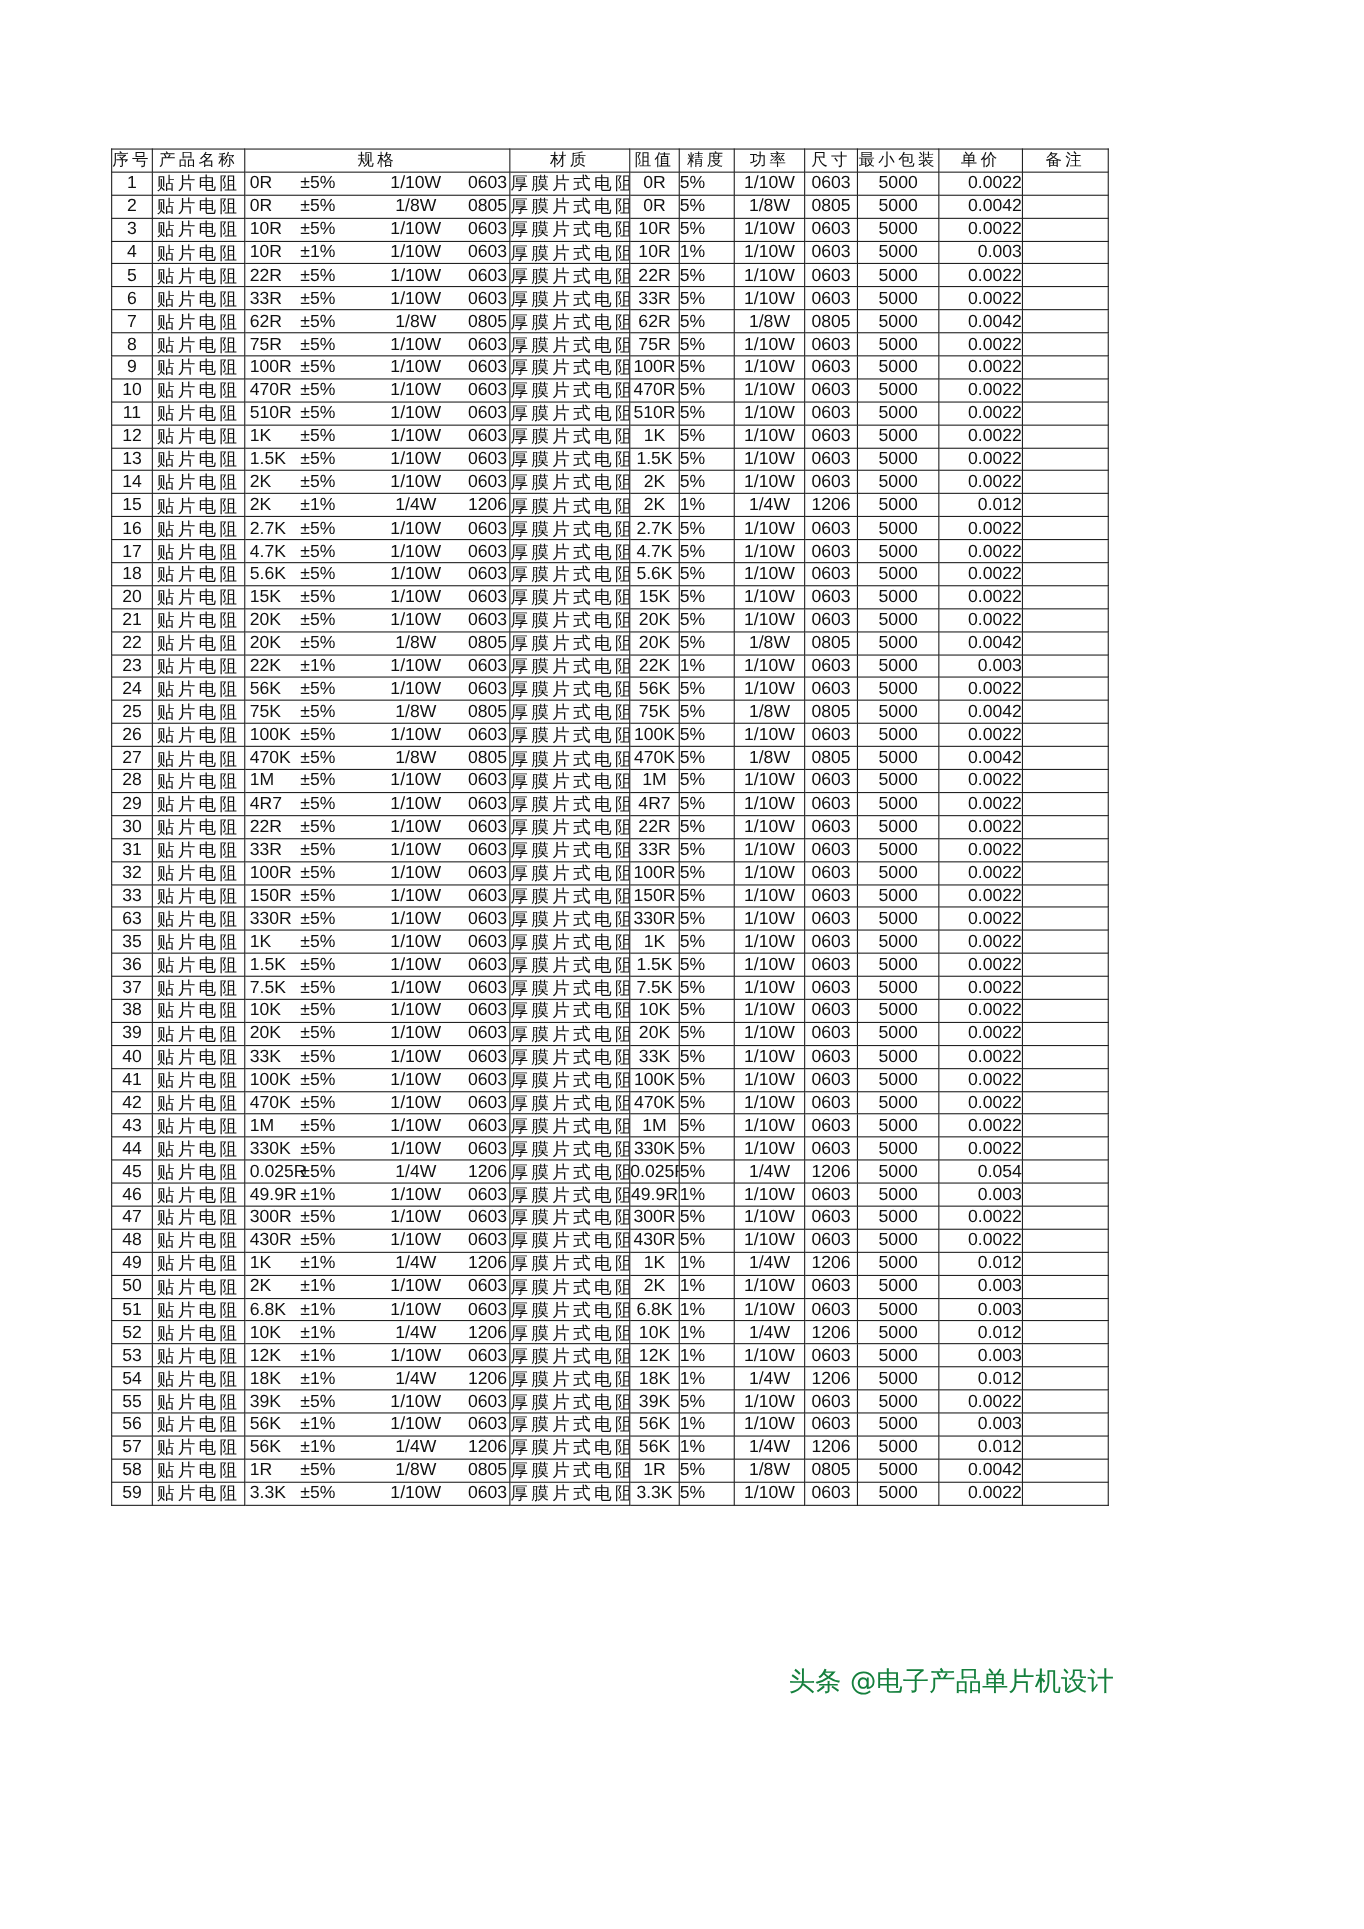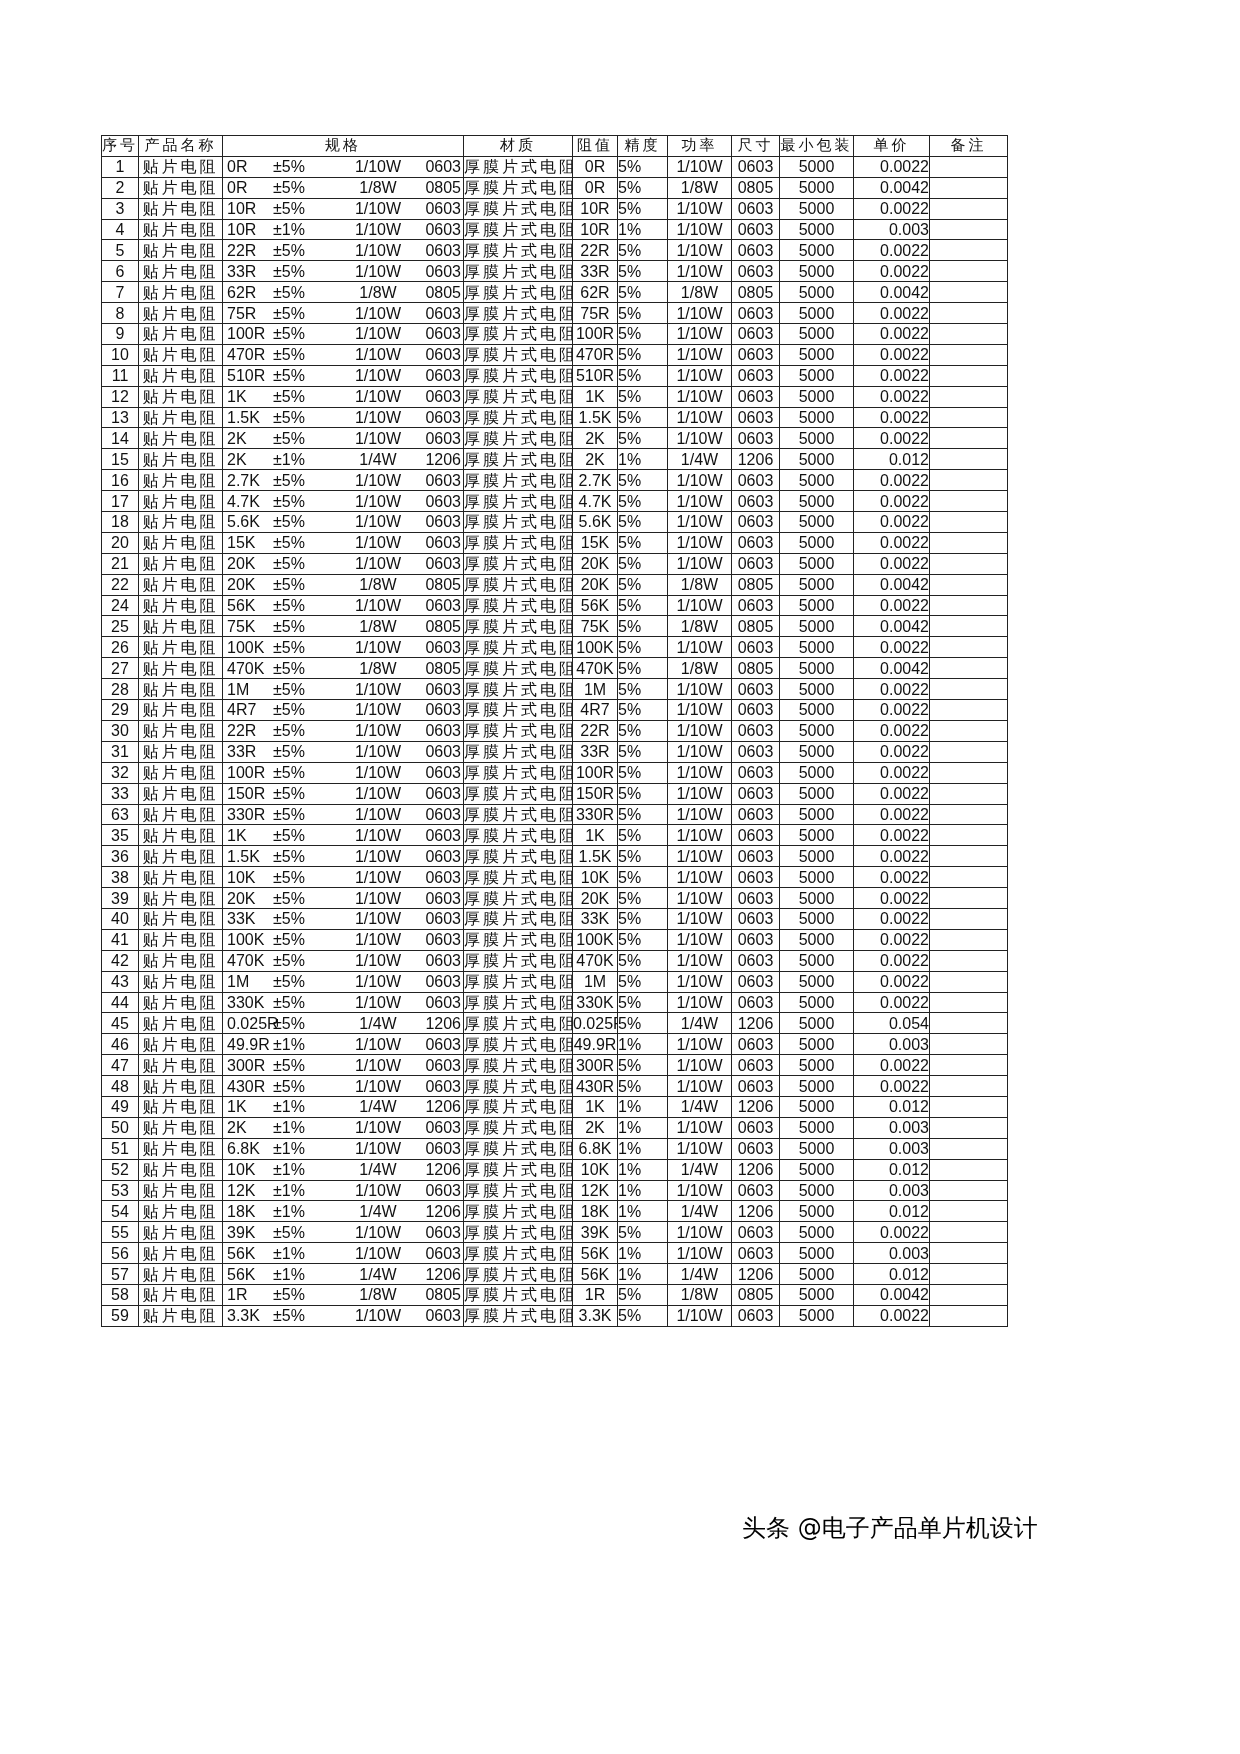--- a/index.html
+++ b/index.html
@@ -16,22 +16,22 @@
   td.name, td.mat { font-family:"DejaVu Serif", "Liberation Serif", serif;
               font-size:14px; letter-spacing:3px; text-align:center; }
   td.spec { padding:0; }
   .spec-wrap { display:flex; align-items:center; height:19px; font-size:16px; }
   .spec-val { width:46px; padding-left:4px; }
   .spec-tol { width:60px; }
   .spec-pow { width:90px; text-align:center; }
   .spec-size { flex:1; text-align:right; padding-right:2px; }
   td.tol { text-align:left; padding-left:1px; }
   td.price { text-align:right; }
-  #watermark { position:absolute; left:742px; top:1512px; font-size:24px;
-               color:#000000; font-family:"DejaVu Sans", sans-serif; letter-spacing:0px; }
+  #watermark { position:absolute; left:717px; top:1512px; font-size:24px;
+               color:#15803d; font-family:"DejaVu Sans", sans-serif; letter-spacing:0px; }
 </style>
 </head>
 <body>
 
 <table id="sheet">
   <colgroup>
     <col style="width:37px">
       <col style="width:84px">
       <col style="width:241px">
       <col style="width:109px">
@@ -473,20 +473,40 @@
         <td class="mat">厚膜片式电阻</td>
         <td class="c">20K</td>
         <td class="tol">5%</td>
         <td class="c">1/8W</td>
         <td class="c">0805</td>
         <td class="c">5000</td>
         <td class="price">0.0042</td>
         <td class="c"></td>
       </tr>
       <tr>
+        <td class="c">23</td>
+        <td class="name">贴片电阻</td>
+        <td class="spec">
+          <div class="spec-wrap">
+            <span class="spec-val">22K</span>
+            <span class="spec-tol">±1%</span>
+            <span class="spec-pow">1/10W</span>
+            <span class="spec-size">0603</span>
+          </div>
+        </td>
+        <td class="mat">厚膜片式电阻</td>
+        <td class="c">22K</td>
+        <td class="tol">1%</td>
+        <td class="c">1/10W</td>
+        <td class="c">0603</td>
+        <td class="c">5000</td>
+        <td class="price">0.003</td>
+        <td class="c"></td>
+      </tr>
+      <tr>
         <td class="c">24</td>
         <td class="name">贴片电阻</td>
         <td class="spec">
           <div class="spec-wrap">
             <span class="spec-val">56K</span>
             <span class="spec-tol">±5%</span>
             <span class="spec-pow">1/10W</span>
             <span class="spec-size">0603</span>
           </div>
         </td>
@@ -725,20 +745,40 @@
         <td class="spec">
           <div class="spec-wrap">
             <span class="spec-val">1.5K</span>
             <span class="spec-tol">±5%</span>
             <span class="spec-pow">1/10W</span>
             <span class="spec-size">0603</span>
           </div>
         </td>
         <td class="mat">厚膜片式电阻</td>
         <td class="c">1.5K</td>
+        <td class="tol">5%</td>
+        <td class="c">1/10W</td>
+        <td class="c">0603</td>
+        <td class="c">5000</td>
+        <td class="price">0.0022</td>
+        <td class="c"></td>
+      </tr>
+      <tr>
+        <td class="c">37</td>
+        <td class="name">贴片电阻</td>
+        <td class="spec">
+          <div class="spec-wrap">
+            <span class="spec-val">7.5K</span>
+            <span class="spec-tol">±5%</span>
+            <span class="spec-pow">1/10W</span>
+            <span class="spec-size">0603</span>
+          </div>
+        </td>
+        <td class="mat">厚膜片式电阻</td>
+        <td class="c">7.5K</td>
         <td class="tol">5%</td>
         <td class="c">1/10W</td>
         <td class="c">0603</td>
         <td class="c">5000</td>
         <td class="price">0.0022</td>
         <td class="c"></td>
       </tr>
       <tr>
         <td class="c">38</td>
         <td class="name">贴片电阻</td>

